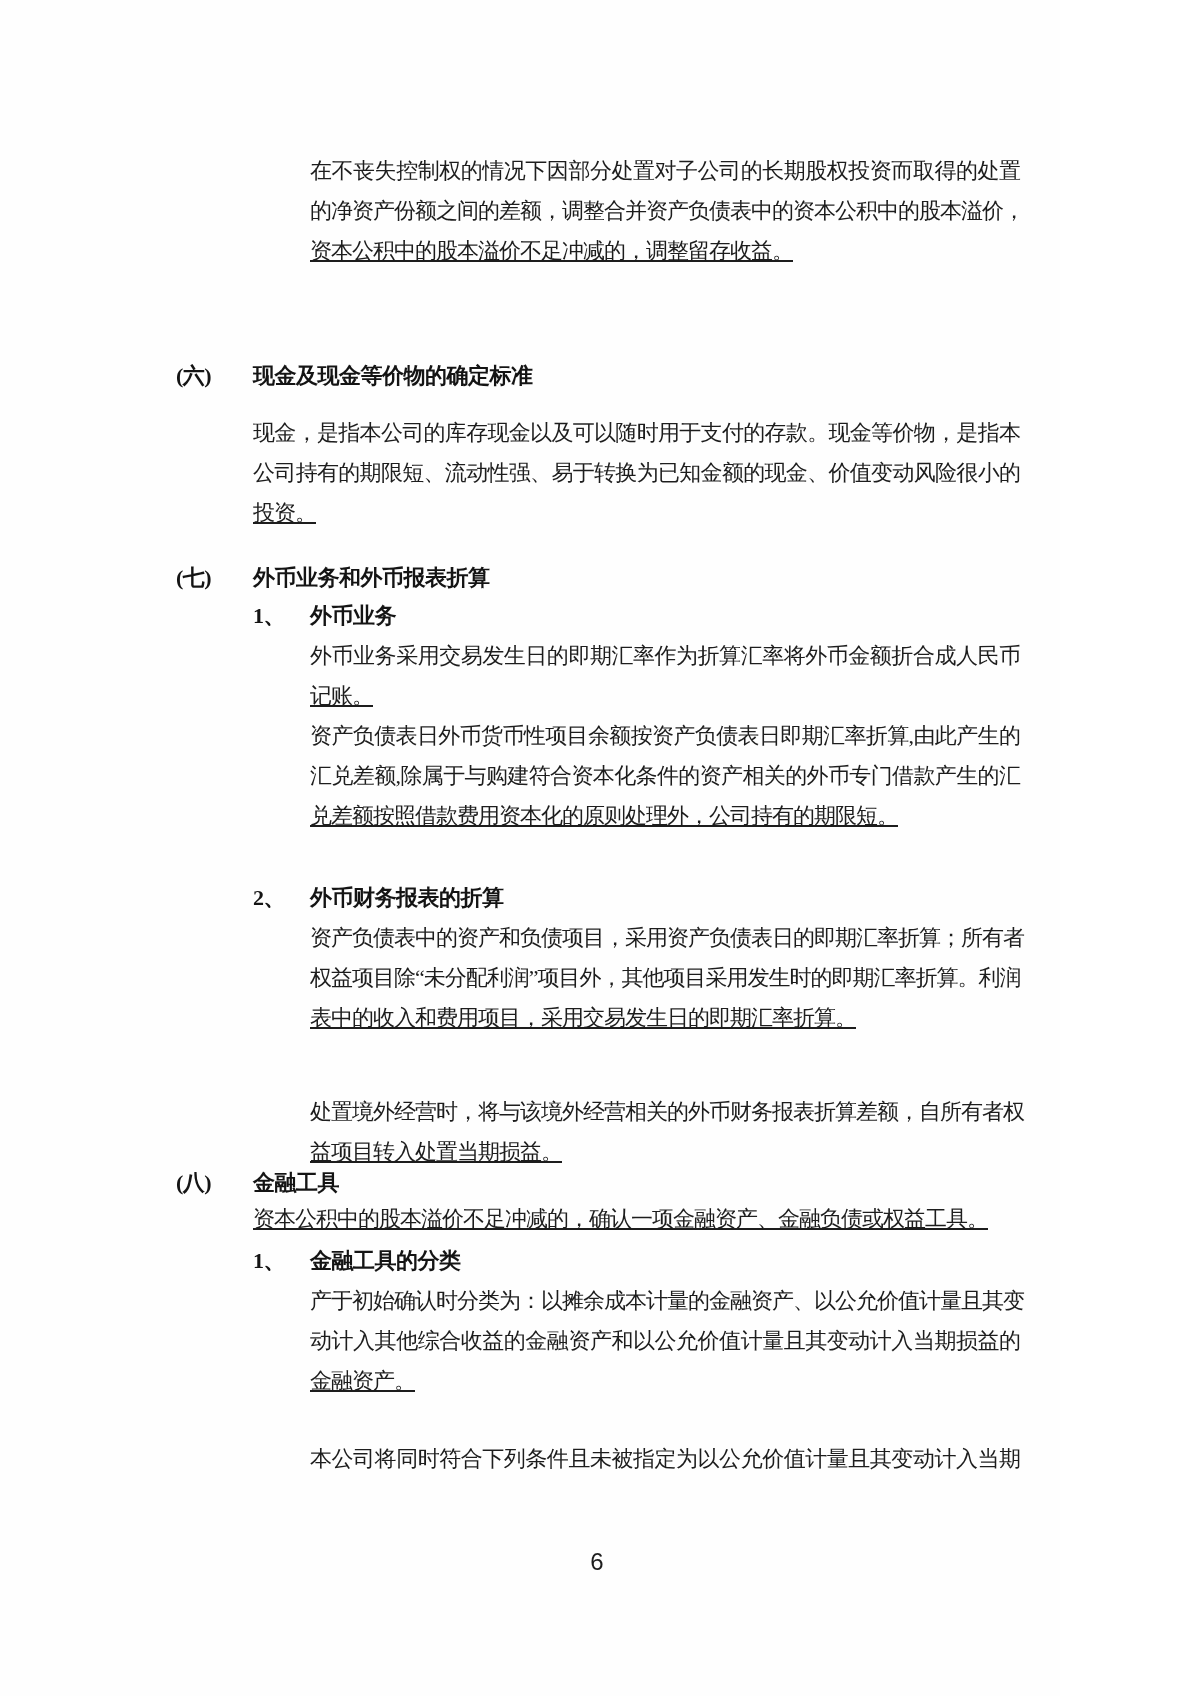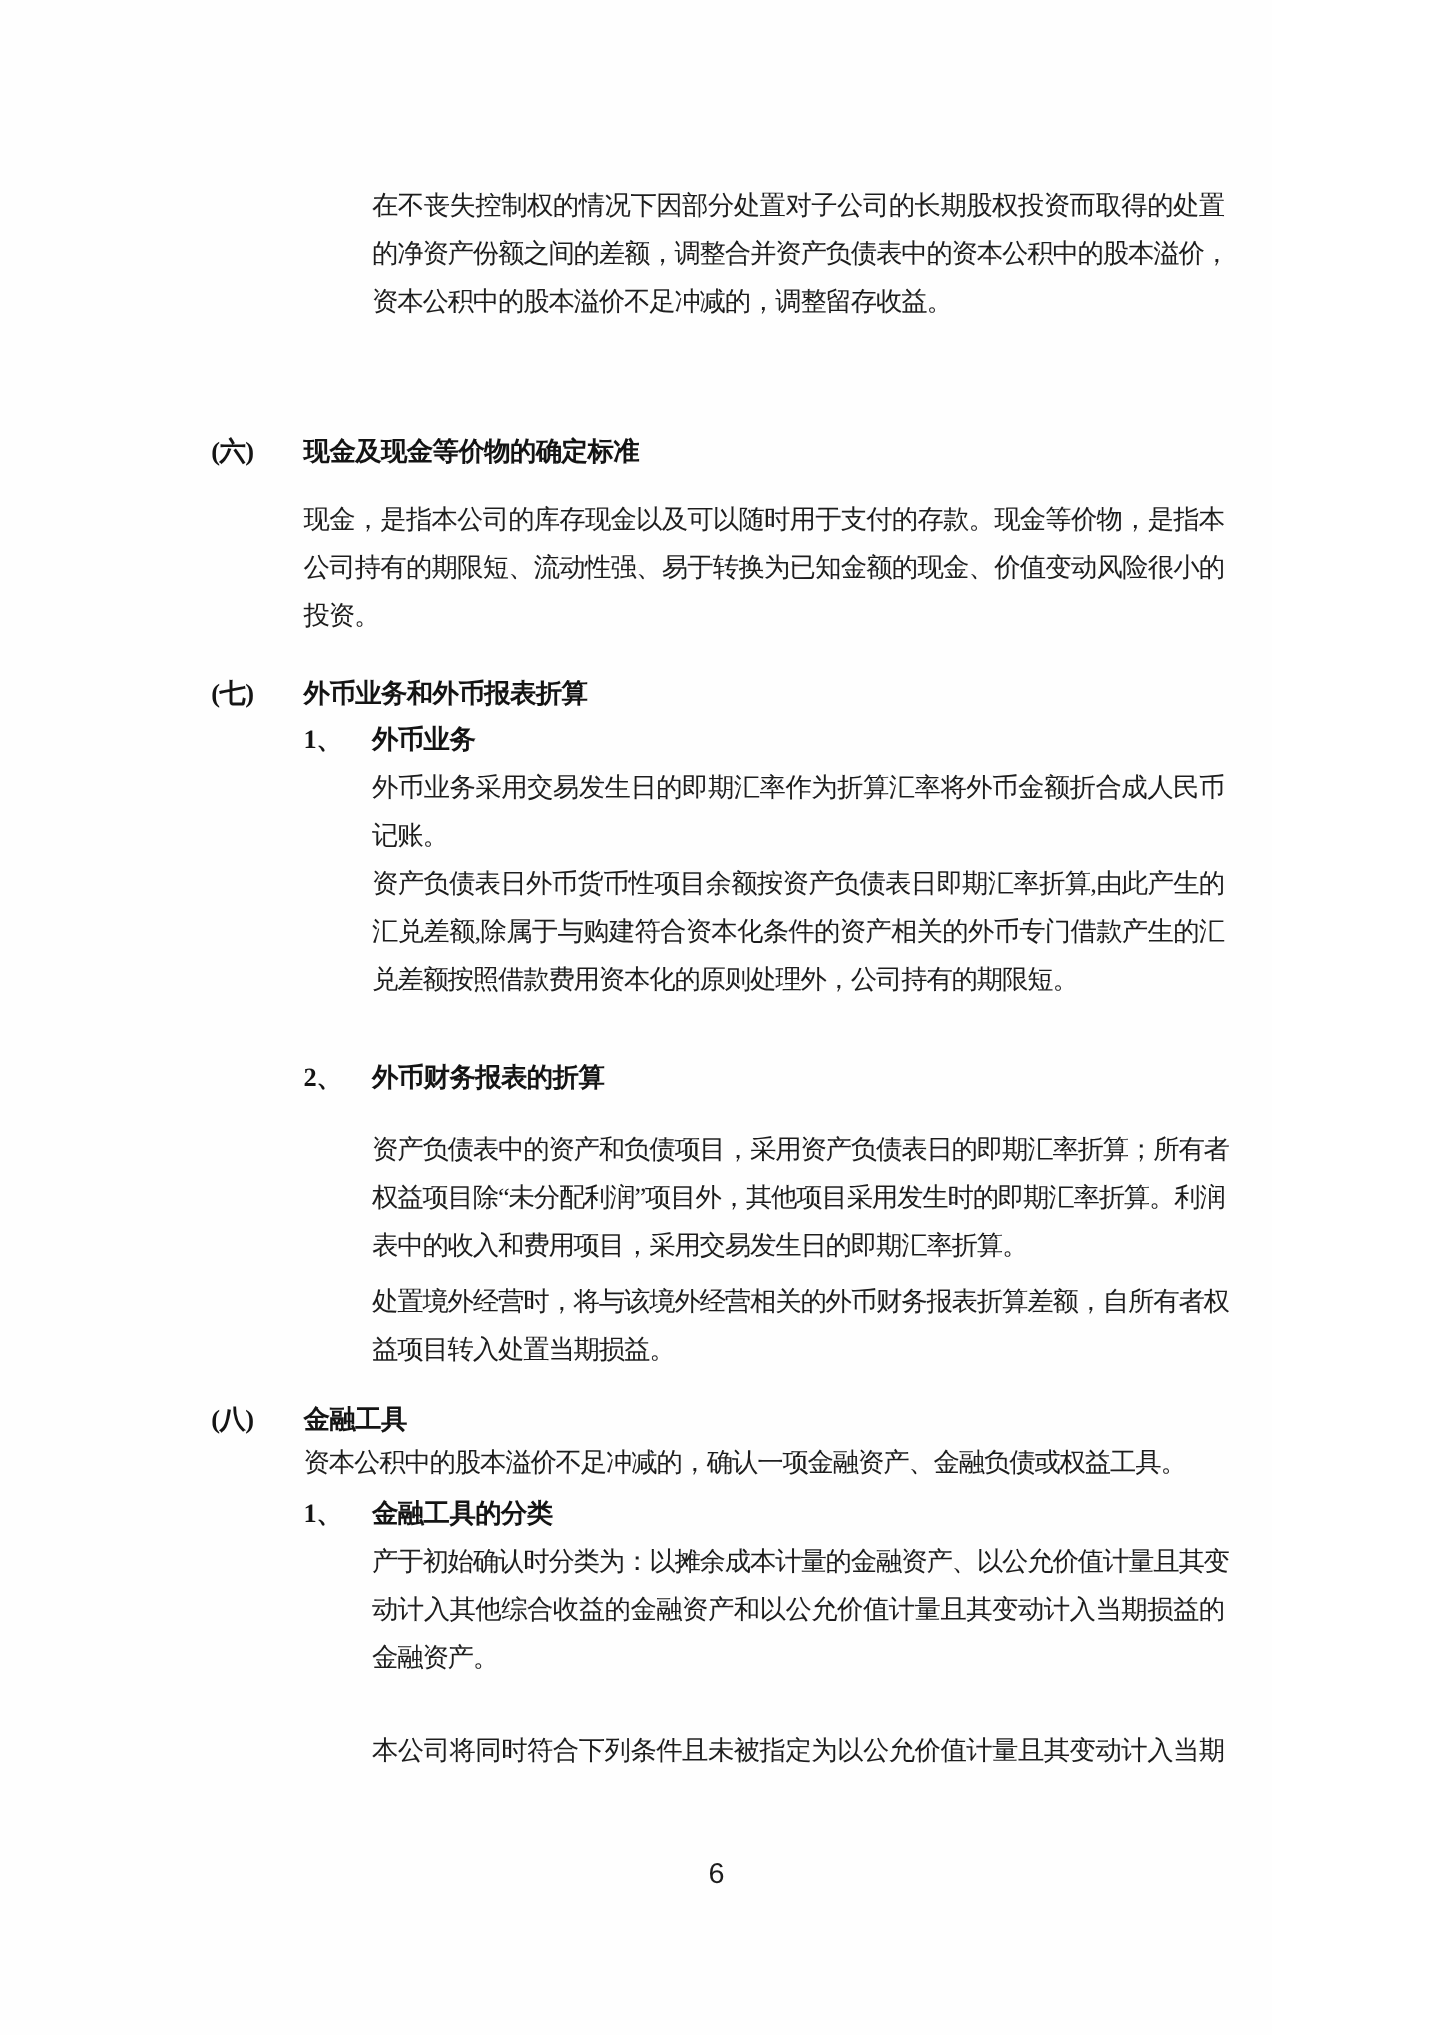--- a/index.html
+++ b/index.html
@@ -27,20 +27,21 @@
     line-height: 40px;
     font-size: 22px;
     letter-spacing: -1px;
     text-align: justify;
     text-align-last: justify;
     white-space: nowrap;
   }
   .line.last {
     text-align: right;
     text-align-last: left;
+    text-decoration: underline;
   }
 
   .heading-row {
     left: 0;
     width: 1200px;
     height: 40px;
     line-height: 40px;
     font-size: 22px;
     font-weight: bold;
     color: #141414;
@@ -97,26 +98,26 @@
       </div>
       <div class="block indent-l3" style="top: 716px;">
         <div class="line">资产负债表日外币货币性项目余额按资产负债表日即期汇率折算,由此产生的</div>
         <div class="line">汇兑差额,除属于与购建符合资本化条件的资产相关的外币专门借款产生的汇</div>
         <div class="line last">兑差额按照借款费用资本化的原则处理外，公司持有的期限短。</div>
       </div>
       <div class="block heading-row" style="top: 878px;">
         <span class="sub-number">2、</span>
         <span class="sub-title">外币财务报表的折算</span>
       </div>
-      <div class="block indent-l3" style="top: 938px;">
+      <div class="block indent-l3" style="top: 918px;">
         <div class="line">资产负债表中的资产和负债项目，采用资产负债表日的即期汇率折算；所有者</div>
         <div class="line">权益项目除“未分配利润”项目外，其他项目采用发生时的即期汇率折算。利润</div>
         <div class="line last">表中的收入和费用项目，采用交易发生日的即期汇率折算。</div>
       </div>
-      <div class="block indent-l3" style="top: 1065px;">
+      <div class="block indent-l3" style="top: 1092px;">
         <div class="line">处置境外经营时，将与该境外经营相关的外币财务报表折算差额，自所有者权</div>
         <div class="line last">益项目转入处置当期损益。</div>
       </div>
       <div class="block heading-row" style="top: 1163px;">
         <span class="sec-label">(八)</span>
         <span class="sec-title">金融工具</span>
       </div>
       <div class="block indent-l2" style="top: 1199px;">
         <div class="line last">资本公积中的股本溢价不足冲减的，确认一项金融资产、金融负债或权益工具。</div>
       </div>

